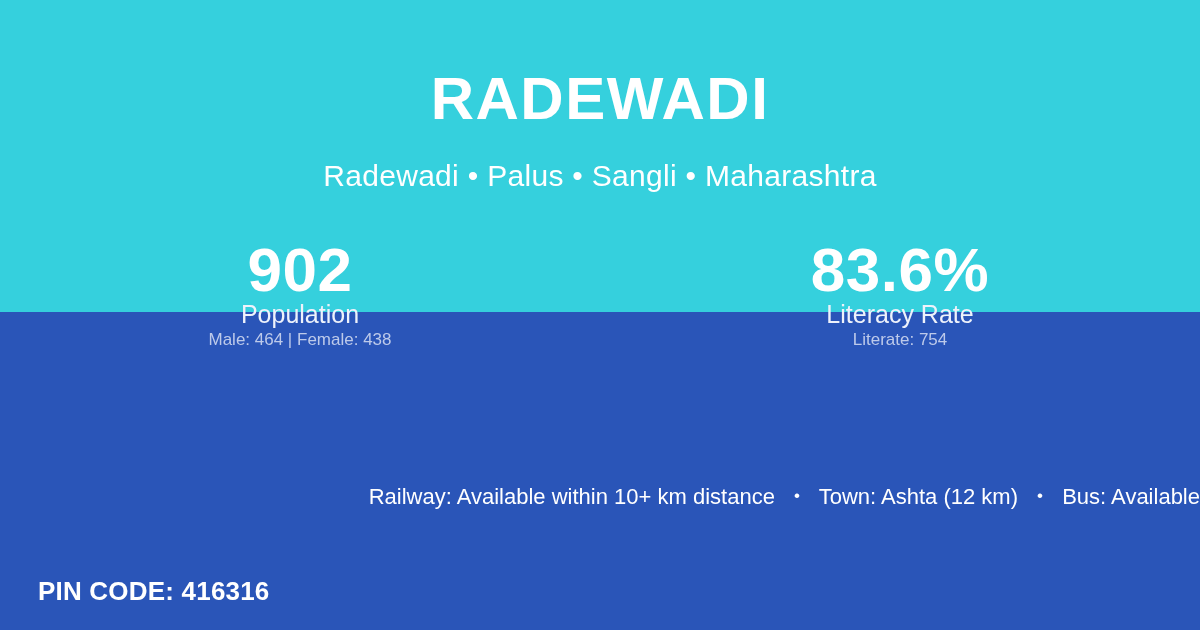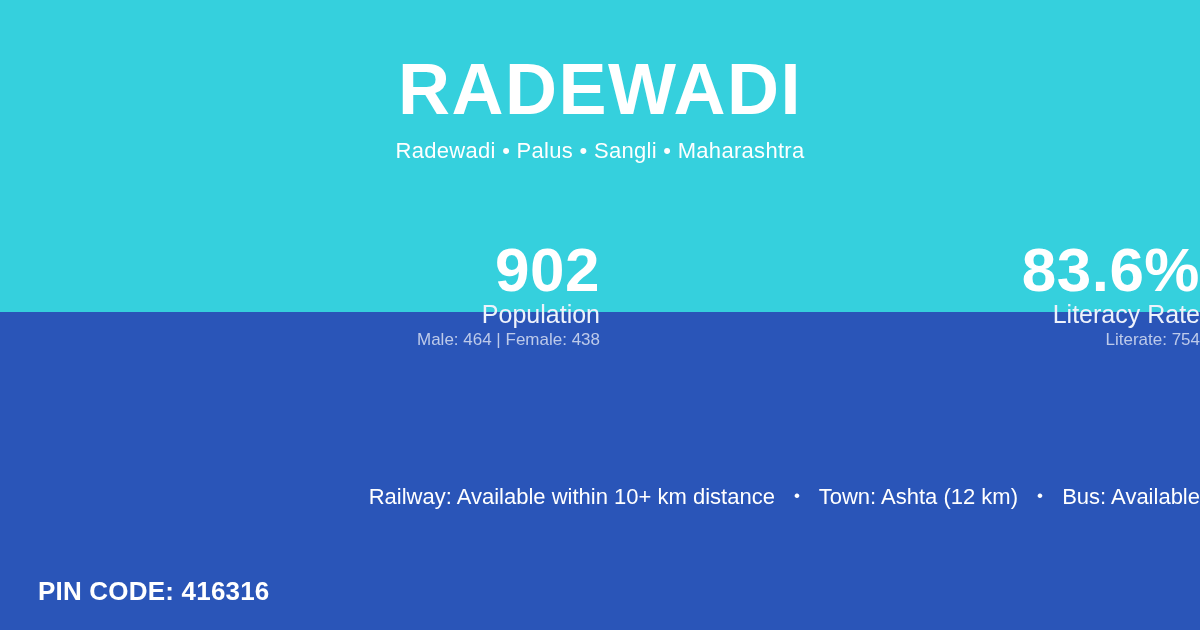--- a/index.html
+++ b/index.html
@@ -41,49 +41,49 @@
 
   
   .header {
     position: absolute;
     left: 0;
     top: 0;
     width: 1200px;
     text-align: center;
   }
   .village-title {
-    margin: 0;
+    margin: 16px;
     padding-top: 53px;
-    font-size: 72px;
+    font-size: 60px;
     font-weight: bold;
     line-height: 1.0;
     color: #ffffff;
     letter-spacing: 1.5px;
   }
   .village-subtitle {
     margin: 0;
     padding-top: 14px;
-    font-size: 22px;
+    font-size: 30px;
     font-weight: normal;
     line-height: 1.1;
     color: #ffffff;
     letter-spacing: 0.3px;
   }
 
   
   .stats {
     position: absolute;
     left: 0;
     top: 238px;
     width: 1200px;
     display: flex;
   }
   .stat {
     flex: 1 1 0;
-    text-align: right;
+    text-align: center;
   }
   .stat-value {
     font-size: 62px;
     font-weight: bold;
     line-height: 1.02;
     color: #ffffff;
     letter-spacing: 0.5px;
   }
   .stat-label {
     margin-top: 0;

